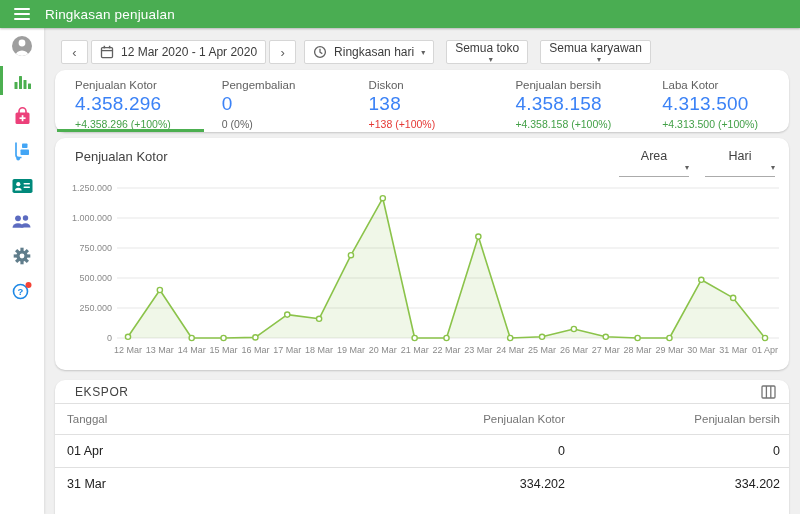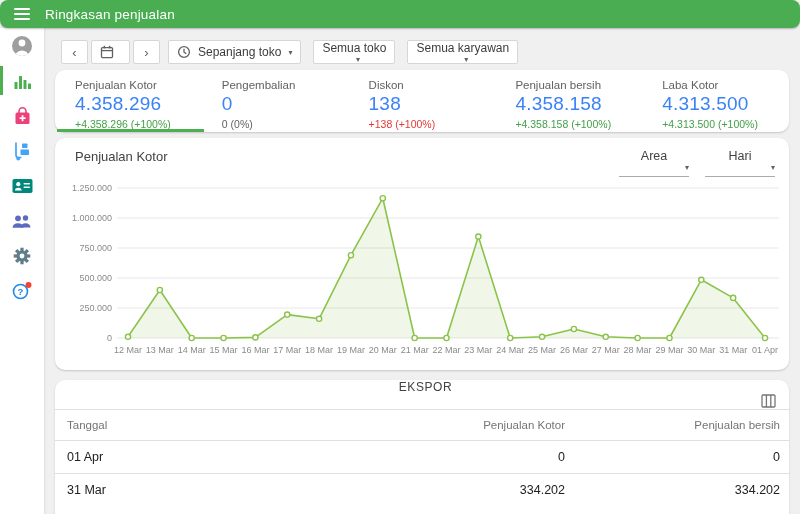--- a/index.html
+++ b/index.html
@@ -2,21 +2,21 @@
 <html style="--header-green: #4aad52; --accent-green: #4caf50; --positive: #43a047; --negative: #e53935; --chart-line: #8bc34a; --chart-fill: rgba(139,195,74,0.13); --icon-pink: #ec407a; --icon-blue: #42a5f5; --icon-teal: #00897b; --icon-indigo: #5c6bc0; --icon-gray: #607d8b; --help-blue: #1e88e5; --badge-red: #f44336; --avatar-gray: #9e9e9e;"><head>
 <meta charset="utf-8">
 <style>
   * { margin:0; padding:0; box-sizing:border-box; }
   html,body { width:800px; height:514px; overflow:hidden; background:#f0f0f0;
     font-family:"Liberation Sans","DejaVu Sans",sans-serif; }
 
   
   .appbar { position:absolute; top:0; left:0; width:800px; height:28px;
     background:var(--header-green,#4aad52); display:flex; align-items:center;
-    z-index:20; box-shadow:0 1px 2px rgba(0,0,0,.25);border-radius:8px; }
+    z-index:20; box-shadow:0 1px 2px rgba(0,0,0,.25); }
   .hamburger { width:16px; height:12px; margin-left:14px; display:flex;
     flex-direction:column; justify-content:space-between; cursor:pointer; }
   .hamburger span { display:block; height:2px; background:#fff; border-radius:1px; }
   .appbar-title { color:#fff; font-size:13.5px; margin-left:15px; letter-spacing:.2px; }
 
   
   .sidebar { position:absolute; top:28px; left:0; width:44px; bottom:0;
     background:#fff; box-shadow:1px 0 2px rgba(0,0,0,.08); z-index:10; }
   .nav-item { width:44px; height:35px; display:flex; align-items:center;
     justify-content:center; cursor:pointer; position:relative; }
@@ -59,22 +59,22 @@
   .chart-title { font-size:13px; color:#424242; }
   .selects { margin-left:auto; display:flex; }
   .mselect { width:70px; border-bottom:1px solid #ababab; padding-bottom:4px;
     font-size:12.5px; color:#424242; display:flex; align-items:center;
     margin-left:16px; cursor:pointer;flex-direction:column; }
   .mselect .tb-caret { margin-left:auto; }
   #chart-svg { position:absolute; left:0; top:0; }
 
   
   .table-card { margin-top:10px; height:180px; overflow:hidden; }
-  .table-head { height:30px; display:flex; align-items:center; padding:0 13px 0 20px;
-    border-bottom:1px solid #e0e0e0;flex-direction:column; }
+  .table-head { height:24px; display:flex; align-items:center; padding:0 13px 0 20px;
+    border-bottom:1px solid #e0e0e0; }
   .export-btn { font-size:12px; color:#424242; letter-spacing:.6px; cursor:pointer; }
   .cols-btn { margin-left:auto; cursor:pointer; display:flex; align-items:center; }
   table { width:100%; border-collapse:collapse; table-layout:fixed; }
   col.c1 { width:260px; } col.c2 { width:250px; } col.c3 { width:224px; }
   th { font-size:11.5px; color:#757575; font-weight:normal; height:30px; }
   td { font-size:12.5px; color:#212121; height:33px; border-top:1px solid #e0e0e0; }
   th:first-child, td:first-child { text-align:left; padding-left:12px; }
   th, td { text-align:right; }
   th:last-child, td:last-child { padding-right:9px; }
 </style>
@@ -182,30 +182,31 @@
     <div class="tb-btn sq">
       <span class="glyph">‹</span>
     </div>
     <div class="tb-btn gap2">
       <svg width="14" height="14" viewBox="0 0 14 14">
         <rect x="1.5" y="2.6" width="11" height="10" rx="1" fill="none" stroke="#616161" stroke-width="1.3"></rect>
         <line x1="1.5" y1="5.6" x2="12.5" y2="5.6" stroke="#616161" stroke-width="1.3"></line>
         <rect x="3.6" y="0.8" width="1.5" height="2.6" fill="#616161"></rect>
         <rect x="8.9" y="0.8" width="1.5" height="2.6" fill="#616161"></rect>
       </svg>
+      <span>12 Mar 2020 - 1 Apr 2020</span>
     </div>
     <div class="tb-btn sq gap2">
       <span class="glyph">›</span>
     </div>
     <div class="tb-btn gap8">
       <svg width="14" height="14" viewBox="0 0 14 14">
         <circle cx="7" cy="7" r="5.4" fill="none" stroke="#616161" stroke-width="1.3"></circle>
         <path d="M 7,3.8 V 7.2 l 2.3,1.4" fill="none" stroke="#616161" stroke-width="1.3"></path>
       </svg>
-      <span>Sepanjang toko</span>
+      <span>Ringkasan hari</span>
       <span class="tb-caret">▾</span>
     </div>
     <div class="tb-btn gap12">
       <svg width="14" height="13" viewBox="0 0 14 13">
         <rect x="1" y="1" width="12" height="2.6" fill="#616161"></rect>
         <path d="M 2,4.4 h 10 v 7.6 h -3.4 v -4 h -3.2 v 4 H 2 z" fill="#616161"></path>
       </svg>
       <span>Semua toko</span>
       <span class="tb-caret">▾</span>
     </div>

